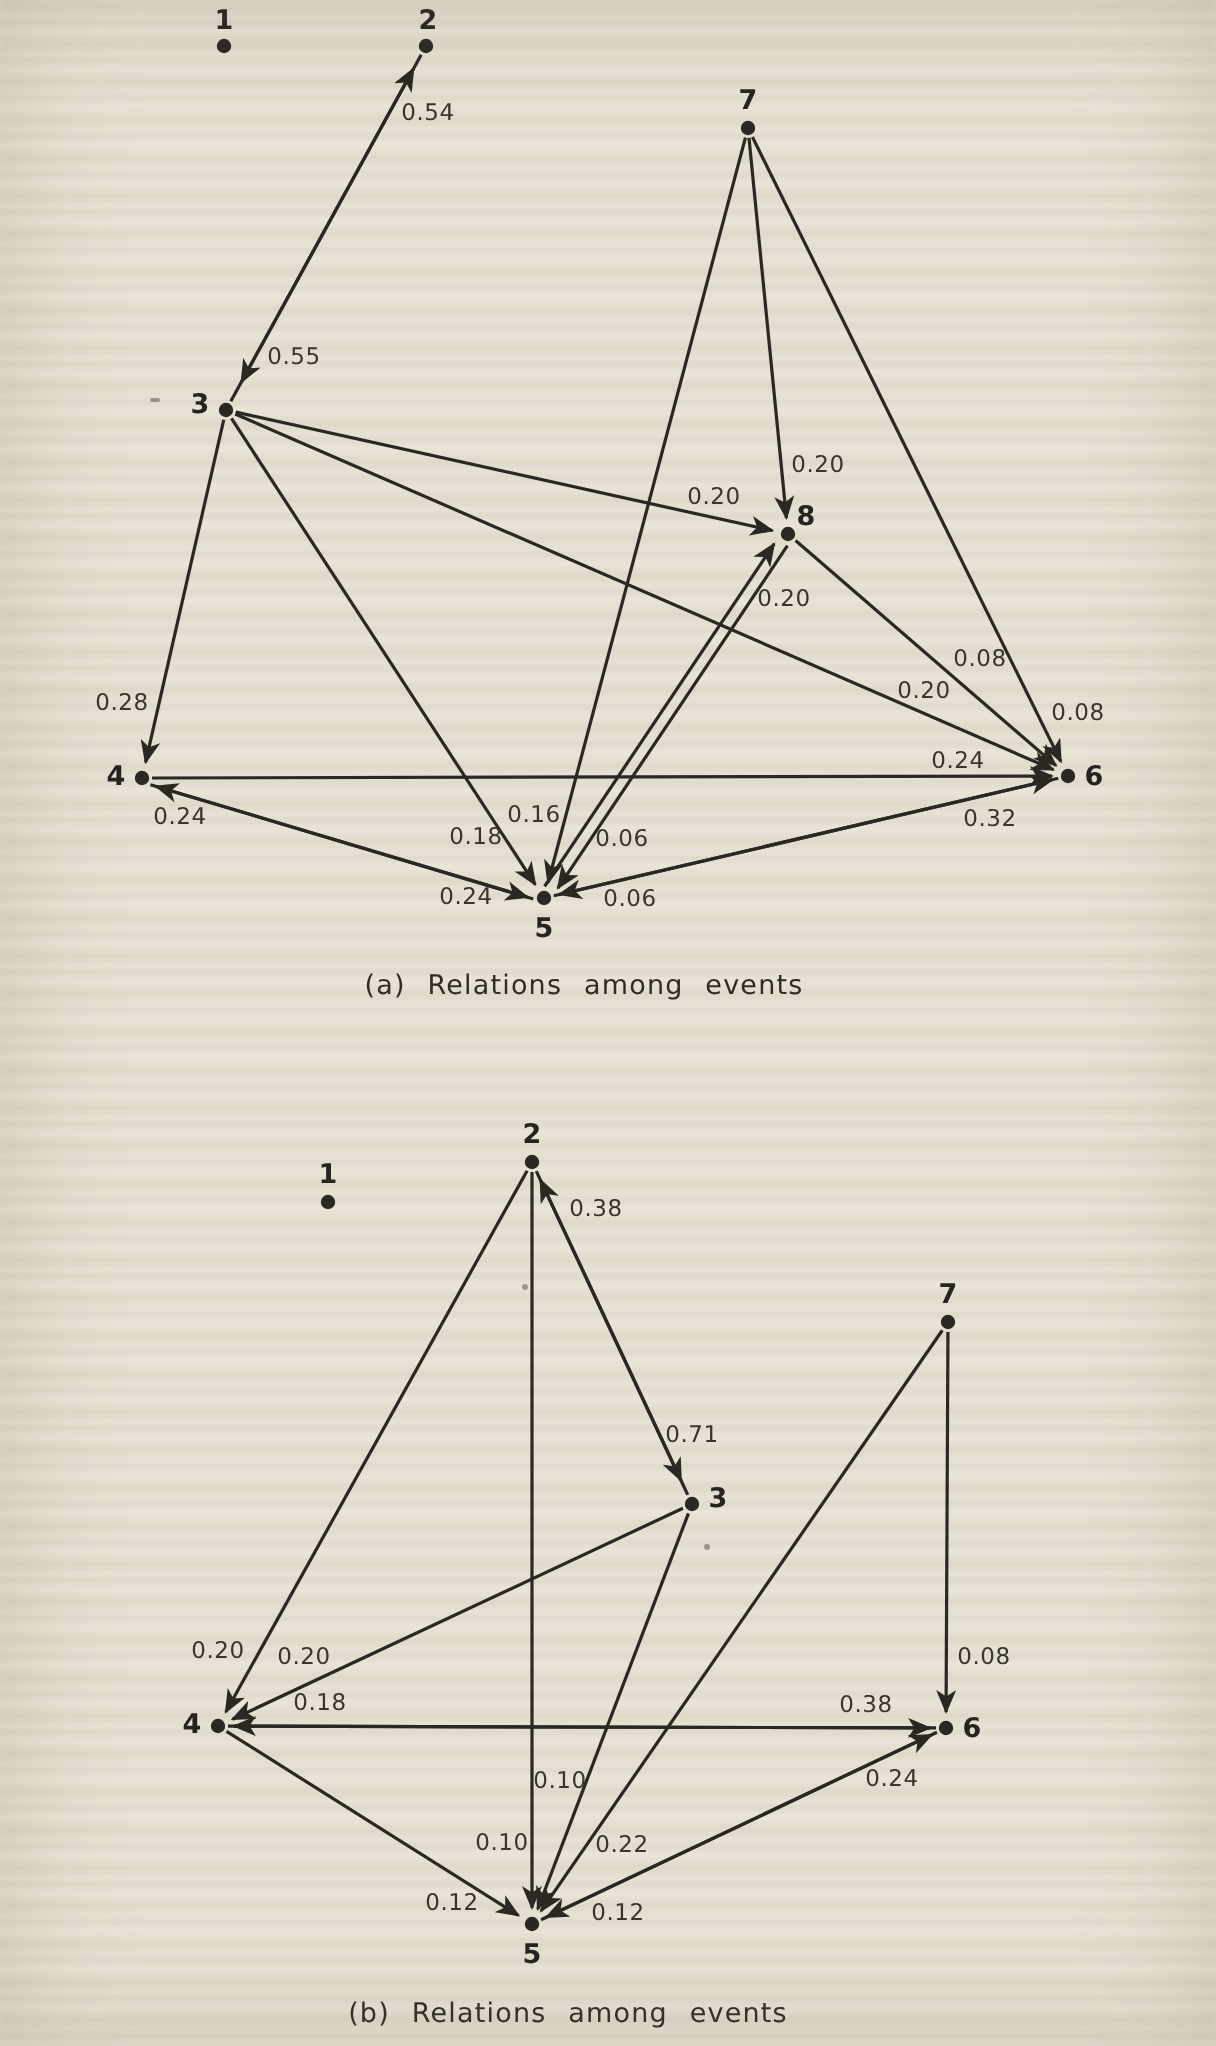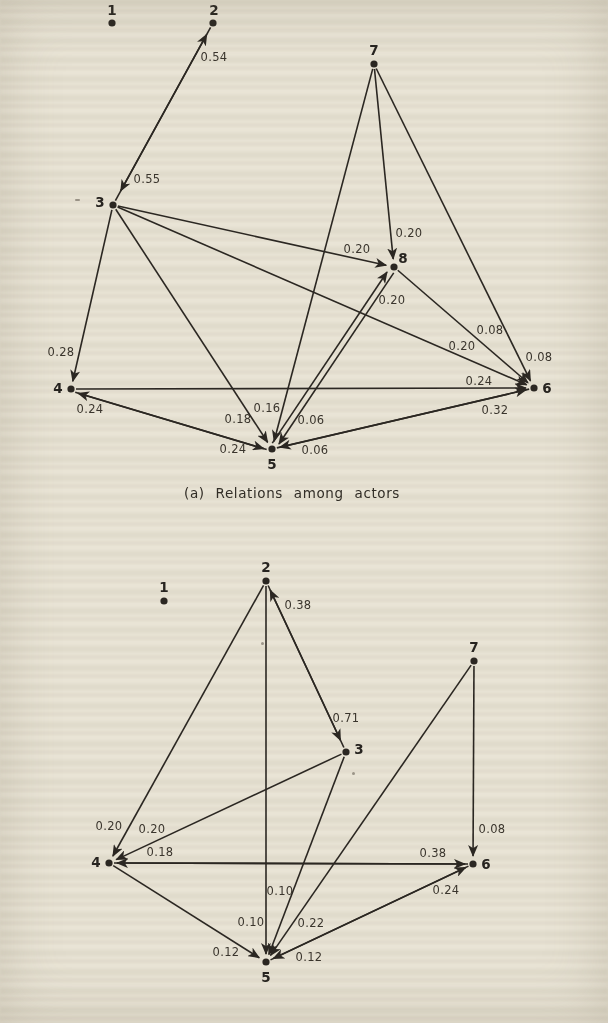--- a/index.html
+++ b/index.html
@@ -171,21 +171,22 @@
         <text x="96" y="863" class="nlab">4</text>
         <circle cx="266" cy="962" r="3.6" fill="#2b2722"></circle>
         <text x="266" y="978" class="nlab">5</text>
         <circle cx="473" cy="864" r="3.6" fill="#2b2722"></circle>
         <text x="486" y="865" class="nlab">6</text>
         <circle cx="474" cy="661" r="3.6" fill="#2b2722"></circle>
         <text x="474" y="648" class="nlab">7</text>
       </g>
     </svg>
 
-  <div class="caption" id="cap-a" style="left: 142px; top: 485px;">(a) Relations among actors</div>
+  <div class="caption" id="cap-a" style="left: 142px; top: 485px;">(a) Relations among events</div>
 
+  <div class="caption" id="cap-b" style="left: 134px; top: 999px;">(b) Relations among events</div>
 
   <div class="speck" style="left:261px;top:642px;width:3px;height:3px;"></div>
   <div class="speck" style="left:352px;top:772px;width:3px;height:3px;"></div>
   <div class="speck" style="left:75px;top:199px;width:5px;height:2px;border-radius:1px;"></div>
 
   <div class="vignette"></div>
 </div>
 
 </body></html>

